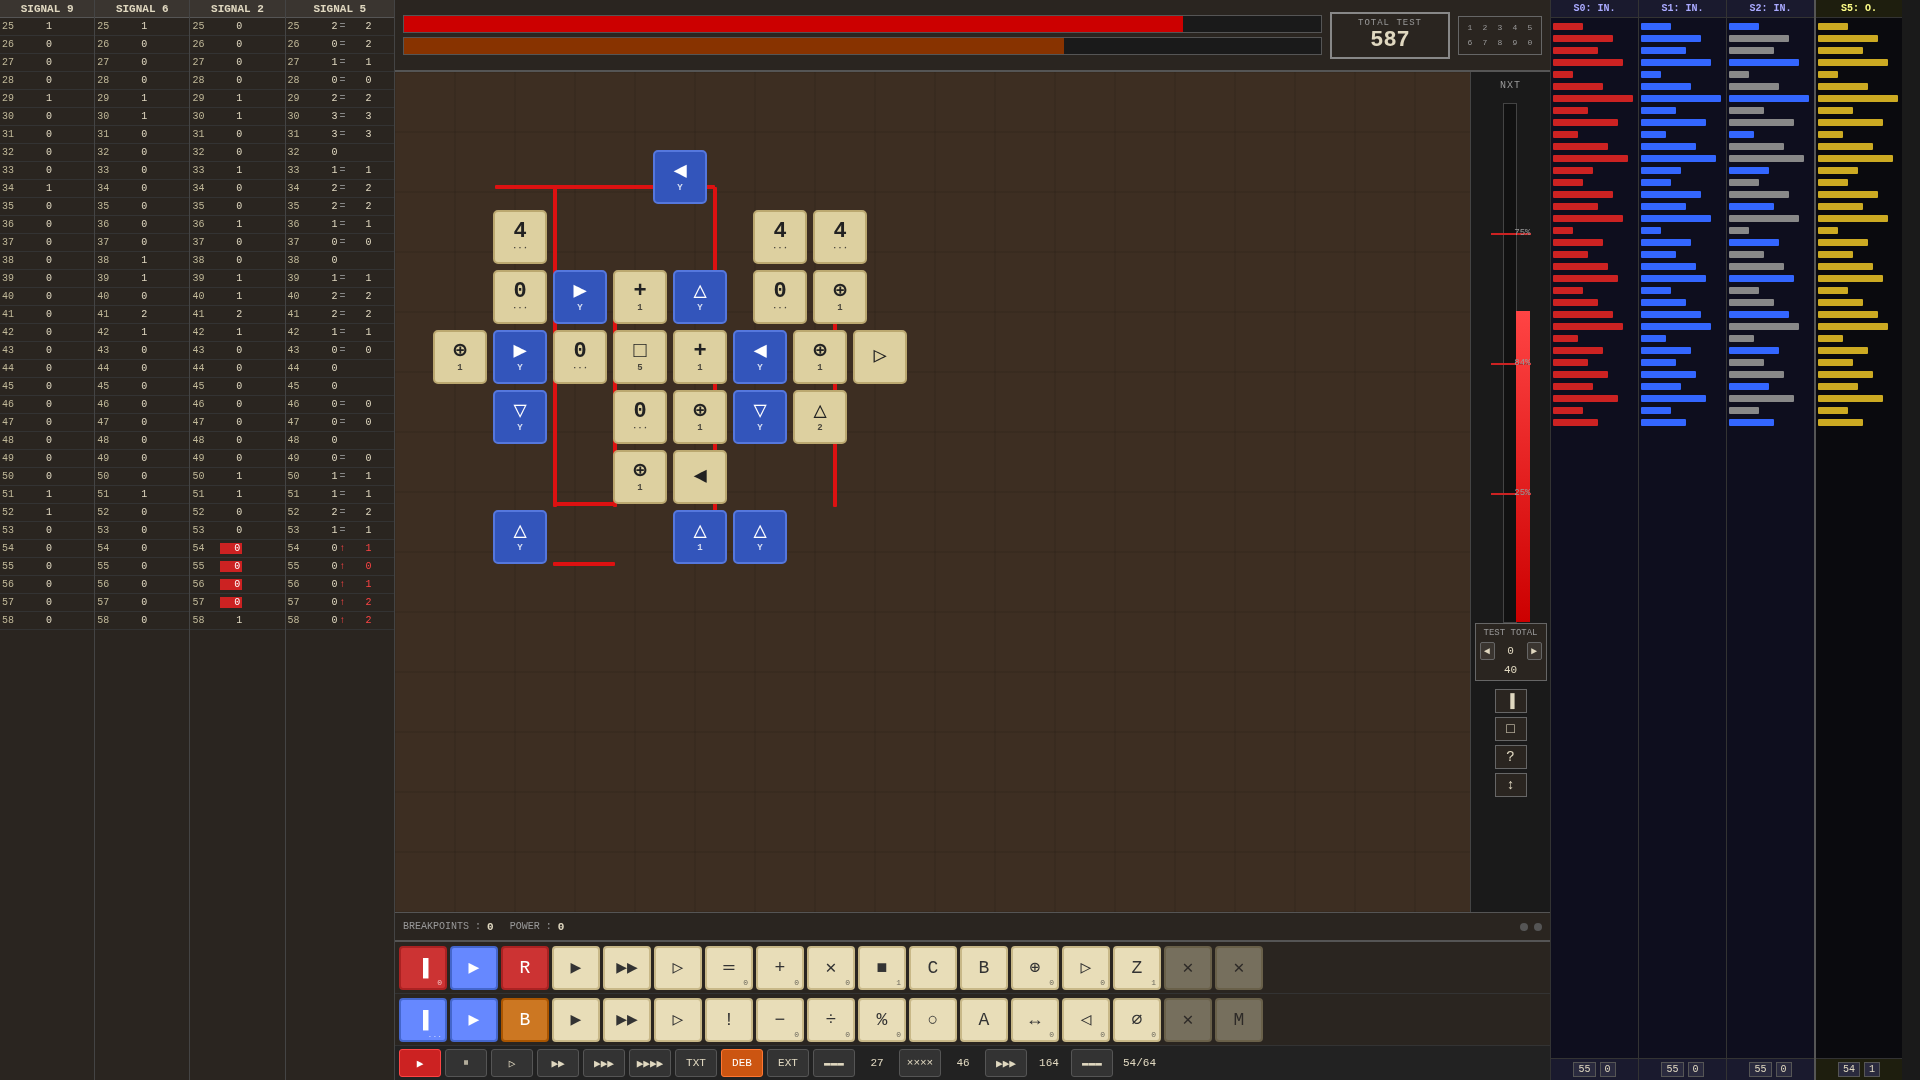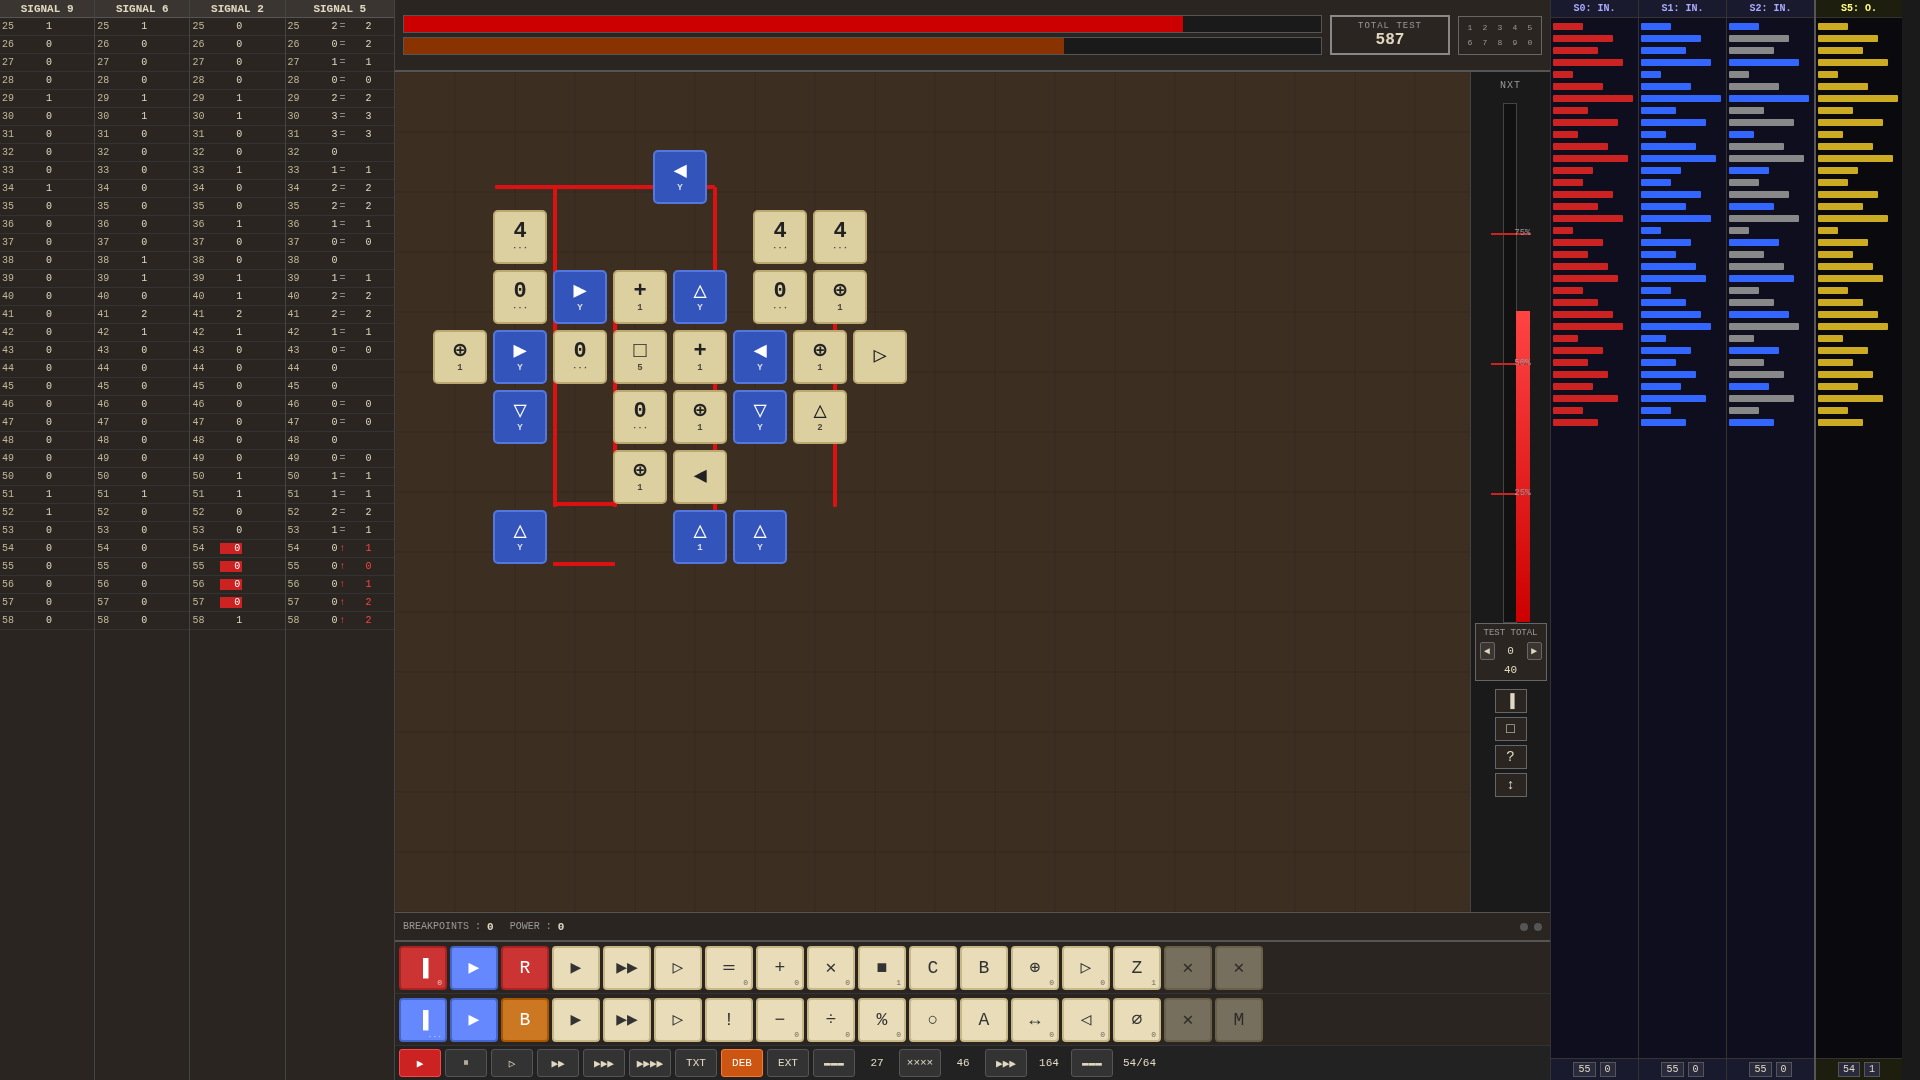--- a/index.html
+++ b/index.html
@@ -121,21 +121,21 @@
       min-width: 120px;
     }
 
     .total-power-label {
       font-size: 9px;
       color: #999;
       letter-spacing: 1px;
     }
 
     .total-power-value {
-      font-size: 16px;
+      font-size: 22px;
       font-weight: bold;
       color: #e0d8c0;
     }
 
     .numpad-box {
       background: #2a2520;
       border: 1px solid #666;
       padding: 4px;
       display: grid;
       grid-template-columns: repeat(5, 14px);
@@ -1346,21 +1346,21 @@
         <div style="position:relative; margin-top:8px;">
           <div class="meter-scale">
             <div class="meter-bar-track">
               <div class="meter-bar-fill" style="height:60%;"></div>
             </div>
 
             <div style="position:absolute; left:0; right:0; top:25%; border-top:2px solid #cc2222;"></div>
             <div style="position:absolute; left:0; right:0; top:50%; border-top:2px solid #cc2222;"></div>
             <div style="position:absolute; left:0; right:0; top:75%; border-top:2px solid #cc2222;"></div>
             <span class="scale-label" style="top:25%;">75%</span>
-            <span class="scale-label" style="top:50%;">50%</span>
+            <span class="scale-label" style="top:50%;">84%</span>
             <span class="scale-label" style="top:75%;">25%</span>
           </div>
         </div>
 
         <div class="test-case-box">
           <div class="test-case-label">TEST TOTAL</div>
           <div class="test-case-controls">
             <div class="tc-btn">◄</div>
             <div class="tc-value">0</div>
             <div class="tc-btn">►</div>

